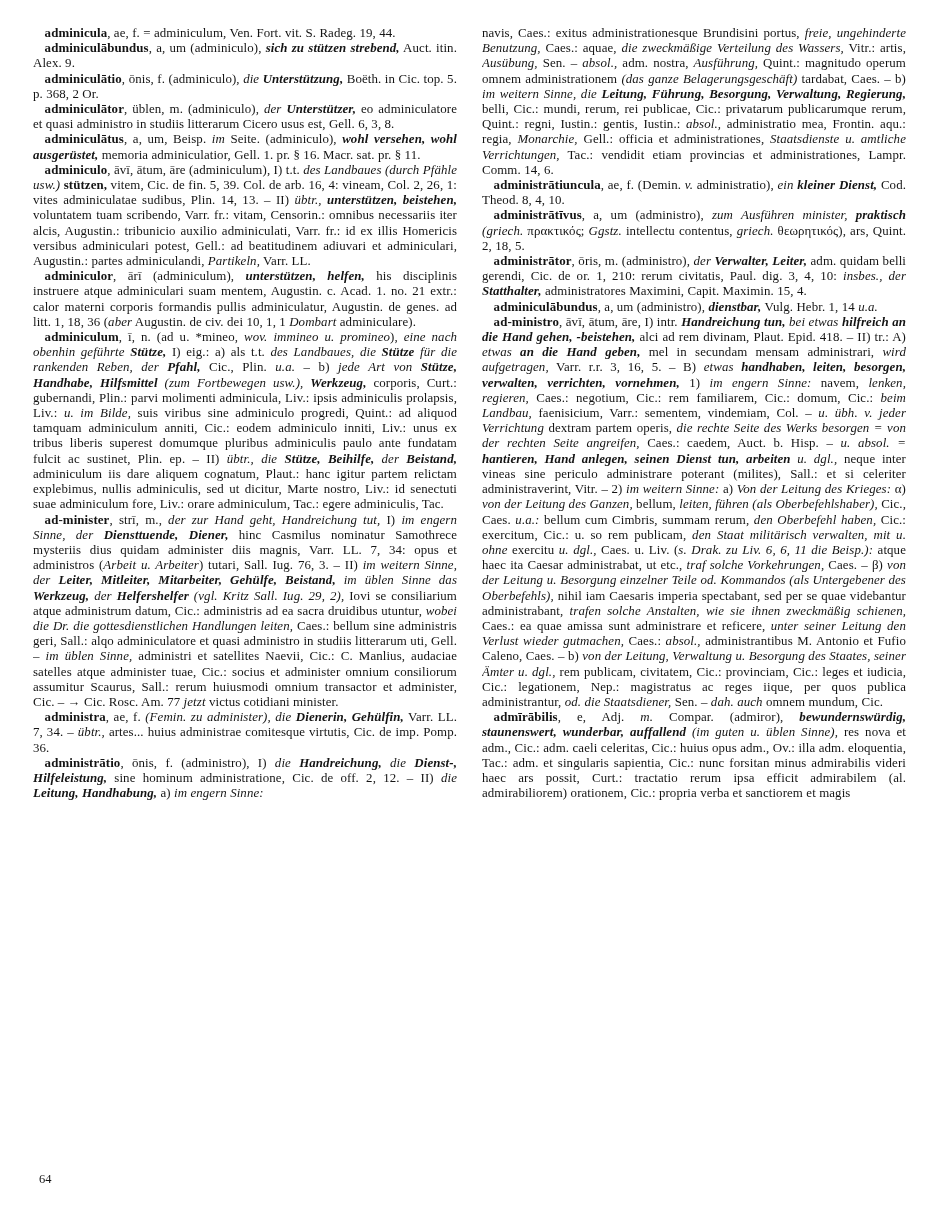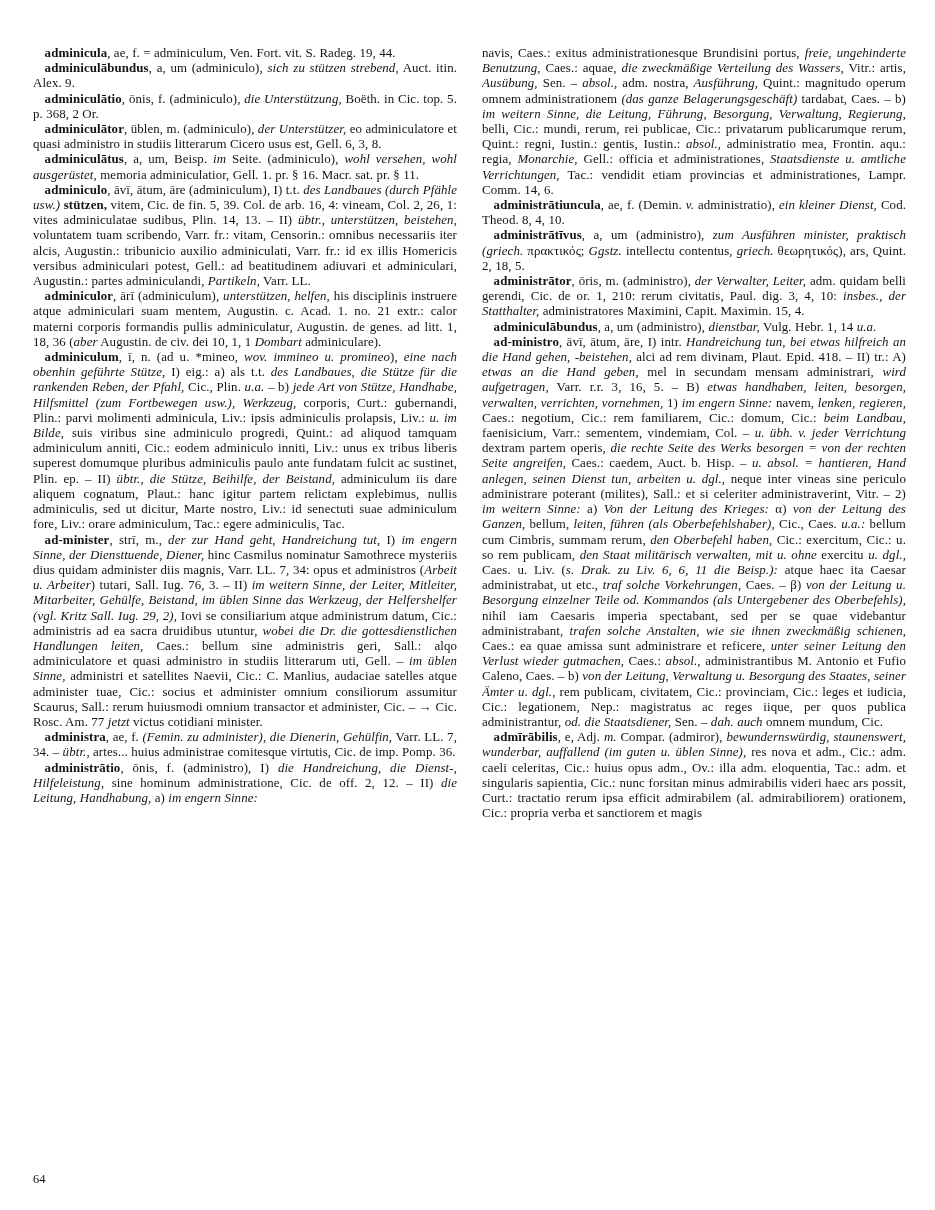--- a/index.html
+++ b/index.html
@@ -12,39 +12,38 @@
     position: relative;
     width: 935px; height: 1210px;
     background: #ffffff;
     overflow: hidden;
   }
   .cols {
     position: absolute;
     top: 26px; left: 33px;
     display: flex;
     gap: 25px;
-    margin-top: 20px;
   }
   .col {
     width: 424px;
     height: 1140px;
     overflow: hidden;
     text-align: justify;
     font-size: 12.9px;
     line-height: 15.2px;
     letter-spacing: 0.1px;
   }
   .entry { margin: 0; text-indent: 0.9em; }
   .entry.cont { text-indent: 0; }
   .rb  { font-weight: bold; }
   .ri  { font-style: italic; }
-  .rbi { font-weight: normal; font-style: italic; }
+  .rbi { font-weight: bold; font-style: italic; }
   .footer {
     position: absolute;
-    left: 33px; top: 1172px;
+    left: 39px; top: 1172px;
     font-size: 12.5px;
   }
 </style>
 </head>
 <body>
 
 <div class="sheet">
   <div class="cols">
     <div class="col">
         <p class="entry"><span class="rb">adminicula</span><span>, ae, f. = adminiculum, Ven. Fort. vit. S. Radeg. 19, 44.</span></p>

